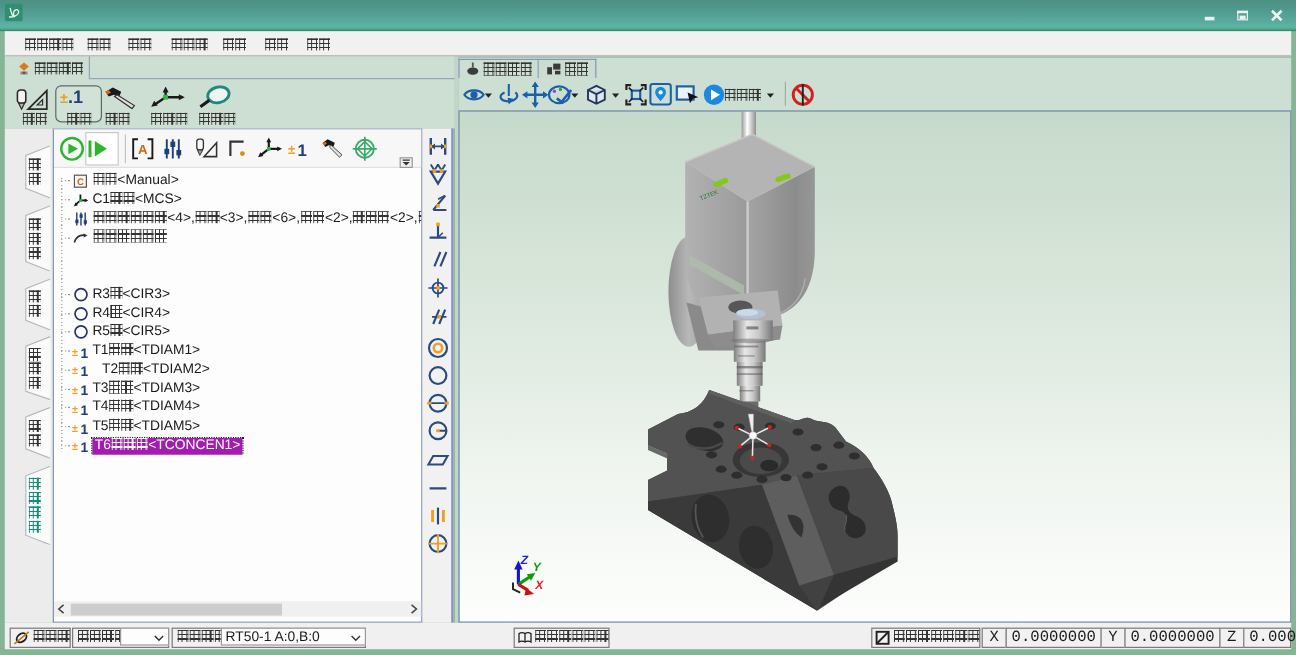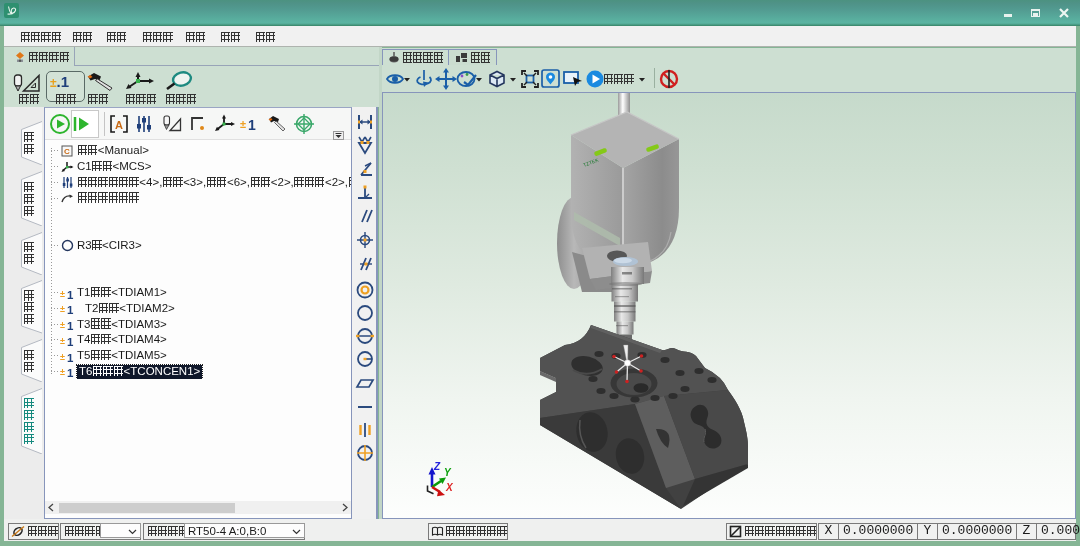--- a/index.html
+++ b/index.html
@@ -246,20 +246,34 @@
       </svg>
       <span style="position:absolute;left:32px"><i class="c"></i><i class="c"></i><i class="c"></i><i class="c"></i><i class="c"></i><i class="c"></i></span>
     </div>
     <div class="tre" style="top:129.8px;width:306px;overflow:hidden">
       <div style="position:absolute;left:6px;top:7px;width:9px;height:1px;background:repeating-linear-gradient(to right,#999 0 1px,transparent 1px 3px)"></div>
       <svg width="13" height="13" style="position:absolute;left:16px;top:1px">
         <circle cx="6.5" cy="6.5" r="5" fill="none" stroke="#24365e" stroke-width="1.4"></circle>
       </svg>
       <span style="position:absolute;left:32px">R3<i class="c"></i>&lt;CIR3&gt;</span>
     </div>
+    <div class="tre" style="top:145.6px;width:306px;overflow:hidden">
+      <div style="position:absolute;left:6px;top:7px;width:9px;height:1px;background:repeating-linear-gradient(to right,#999 0 1px,transparent 1px 3px)"></div>
+      <svg width="13" height="13" style="position:absolute;left:16px;top:1px">
+        <circle cx="6.5" cy="6.5" r="5" fill="none" stroke="#24365e" stroke-width="1.4"></circle>
+      </svg>
+      <span style="position:absolute;left:32px">R4<i class="c"></i>&lt;CIR4&gt;</span>
+    </div>
+    <div class="tre" style="top:161.3px;width:306px;overflow:hidden">
+      <div style="position:absolute;left:6px;top:7px;width:9px;height:1px;background:repeating-linear-gradient(to right,#999 0 1px,transparent 1px 3px)"></div>
+      <svg width="13" height="13" style="position:absolute;left:16px;top:1px">
+        <circle cx="6.5" cy="6.5" r="5" fill="none" stroke="#24365e" stroke-width="1.4"></circle>
+      </svg>
+      <span style="position:absolute;left:32px">R5<i class="c"></i>&lt;CIR5&gt;</span>
+    </div>
     <div class="tre" style="top:177.1px;width:306px;overflow:hidden">
       <div style="position:absolute;left:6px;top:7px;width:9px;height:1px;background:repeating-linear-gradient(to right,#999 0 1px,transparent 1px 3px)"></div>
       <svg width="15" height="14" style="position:absolute;left:15px;top:0.5px">
         <text x="0" y="11" font-size="9" font-weight="bold" fill="#efa023">±</text>
         <text x="7" y="12.5" font-size="11.5" font-weight="bold" fill="#1f3f7a">1</text>
       </svg>
       <span style="position:absolute;left:32px">T1<i class="c"></i><i class="c"></i>&lt;TDIAM1&gt;</span>
     </div>
     <div class="tre" style="top:192.8px;width:306px;overflow:hidden">
       <div style="position:absolute;left:6px;top:7px;width:9px;height:1px;background:repeating-linear-gradient(to right,#999 0 1px,transparent 1px 3px)"></div>
@@ -292,21 +306,21 @@
         <text x="7" y="12.5" font-size="11.5" font-weight="bold" fill="#1f3f7a">1</text>
       </svg>
       <span style="position:absolute;left:32px">T5<i class="c"></i><i class="c"></i>&lt;TDIAM5&gt;</span>
     </div>
     <div class="tre" style="top:255.8px;width:306px;overflow:hidden">
       <div style="position:absolute;left:6px;top:7px;width:9px;height:1px;background:repeating-linear-gradient(to right,#999 0 1px,transparent 1px 3px)"></div>
       <svg width="15" height="14" style="position:absolute;left:15px;top:0.5px">
         <text x="0" y="11" font-size="9" font-weight="bold" fill="#efa023">±</text>
         <text x="7" y="12.5" font-size="11.5" font-weight="bold" fill="#1f3f7a">1</text>
       </svg>
-      <span style="position:absolute;left:32px"><span style="background:#0f172a;outline:1px dotted #222;color:#fff;padding:0 2px 14px 2px">T6<i class="cw"></i><i class="cw"></i><i class="cw"></i>&lt;TCONCEN1&gt;</span></span>
+      <span style="position:absolute;left:32px"><span style="background:#a21caf;outline:1px dotted #222;color:#fff;padding:0 2px 14px 2px">T6<i class="cw"></i><i class="cw"></i><i class="cw"></i>&lt;TCONCEN1&gt;</span></span>
     </div>
     <div class="ab" style="left:0;top:393px;width:306px;height:13px;background:#f0f0f0">
       <svg width="8" height="9" style="position:absolute;left:2px;top:2px">
         <path d="M6 1 L2 4.5 L6 8" stroke="#444" stroke-width="1.3" fill="none"></path>
       </svg>
       <svg width="8" height="9" style="position:absolute;right:2px;top:2px">
         <path d="M2 1 L6 4.5 L2 8" stroke="#444" stroke-width="1.3" fill="none"></path>
       </svg>
       <div style="position:absolute;left:14px;top:1.5px;width:176px;height:10px;background:#cdcdcd"></div>
     </div>
@@ -584,21 +598,21 @@
     <div class="sbox" style="left:56px;width:81px">
       <span style="position:absolute;left:3px"><i class="c"></i><i class="c"></i><i class="c"></i><i class="c"></i></span>
       <div style="position:absolute;left:39px;top:-1px;width:41px;height:15px;background:#fdfdfd;border:1px solid #999"></div>
       <svg width="9" height="8" style="position:absolute;right:3px;top:4px">
         <path d="M1 2 L4.5 5.5 L8 2" stroke="#333" stroke-width="1.2" fill="none"></path>
       </svg>
     </div>
     <div class="sbox" style="left:139px;width:162px">
       <span style="position:absolute;left:3px"><i class="c"></i><i class="c"></i><i class="c"></i><i class="c"></i></span>
       <div style="position:absolute;left:40px;top:-1px;width:121px;height:15px;background:#fdfdfd;border:1px solid #999"></div>
-      <span style="position:absolute;left:44px;z-index:2">RT50-4 A:0,B:0</span>
+      <span style="position:absolute;left:44px;z-index:2">RT50-1 A:0,B:0</span>
       <svg width="9" height="8" style="position:absolute;right:3px;top:4px">
         <path d="M1 2 L4.5 5.5 L8 2" stroke="#333" stroke-width="1.2" fill="none"></path>
       </svg>
     </div>
     <div class="sbox" style="left:424px;width:80px">
       <svg width="13" height="12" style="position:absolute;left:2px;top:2px">
         <path d="M1.5 2 Q4 0.5 6.5 2 Q9 0.5 11.5 2 L11.5 9 Q9 7.5 6.5 9 Q4 7.5 1.5 9 Z M6.5 2 V9" fill="none" stroke="#222" stroke-width="1.1"></path>
       </svg>
       <span style="position:absolute;left:16px"><i class="c"></i><i class="c"></i><i class="c"></i><i class="c"></i><i class="c"></i><i class="c"></i></span>
     </div>

